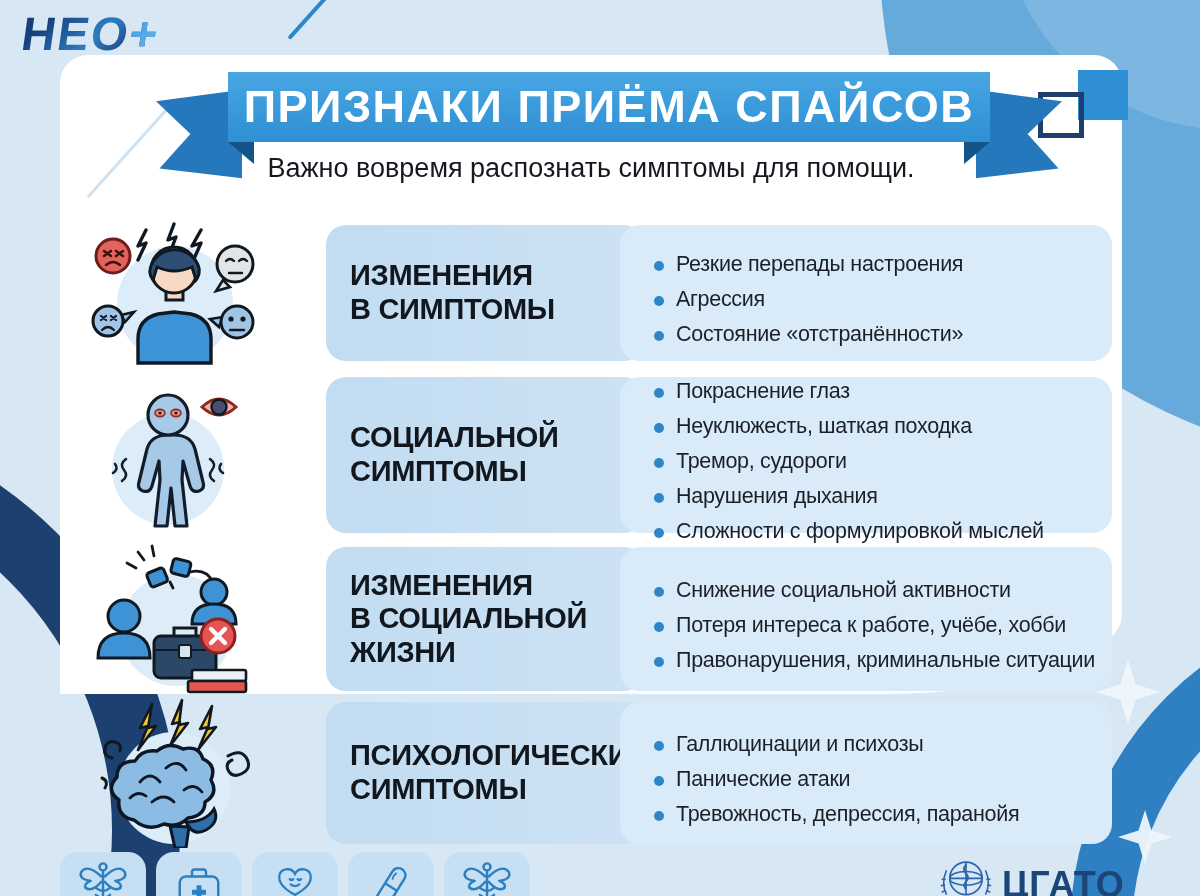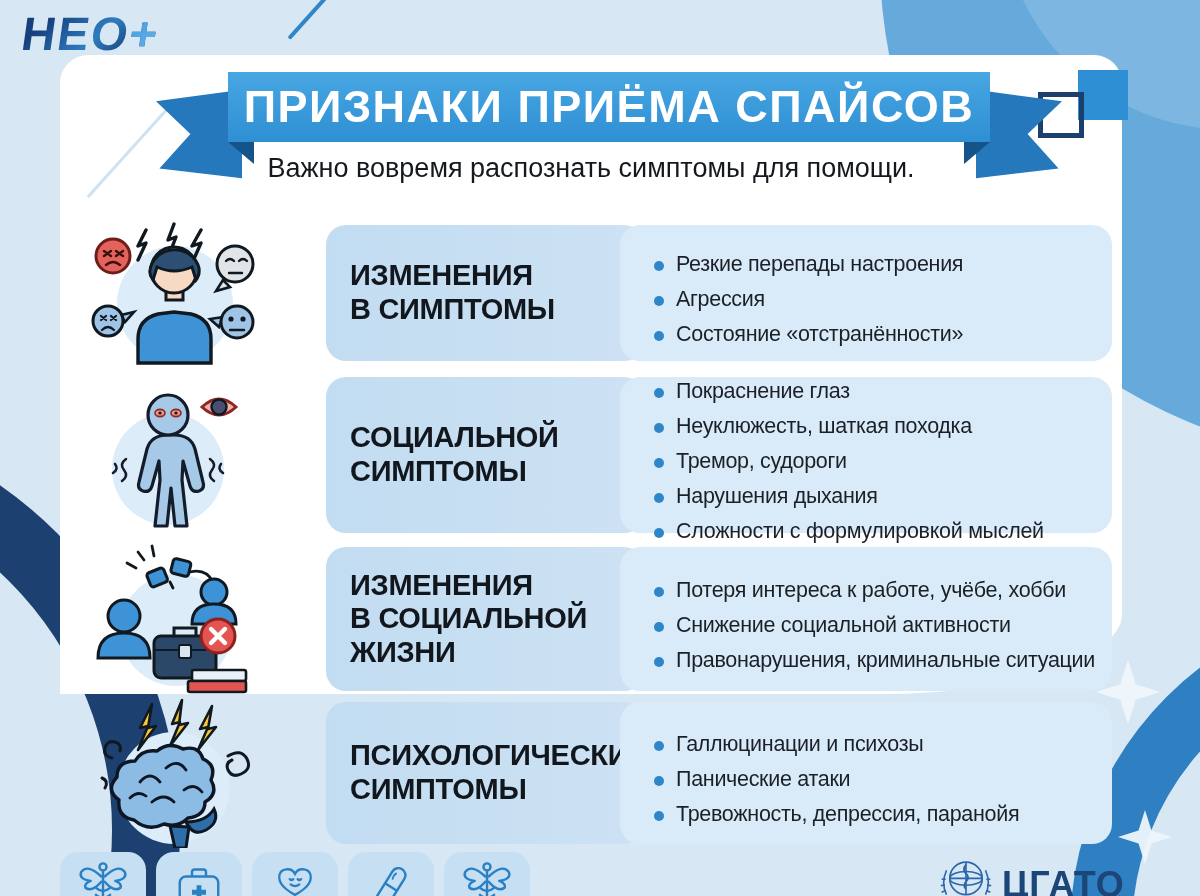--- a/index.html
+++ b/index.html
@@ -253,22 +253,22 @@
           <rect x="106" y="126" width="54" height="11" rx="2" fill="#e9f1f8"></rect>
           <rect x="102" y="137" width="58" height="11" rx="2" fill="#e25550"></rect>
         </g>
       </svg>
       <div class="head-card">
         <div class="head-line">ИЗМЕНЕНИЯ</div>
         <div class="head-line">В СОЦИАЛЬНОЙ</div>
         <div class="head-line">ЖИЗНИ</div>
       </div>
       <div class="list-panel">
+        <div class="bullet">Снижение социальной активности</div>
         <div class="bullet">Потеря интереса к работе, учёбе, хобби</div>
-        <div class="bullet">Снижение социальной активности</div>
         <div class="bullet">Правонарушения, криминальные ситуации</div>
       </div>
     </div>
 
     <div class="row row4">
       <svg class="sec-icon" width="176" height="150" viewBox="0 0 176 150">
         <circle cx="88" cy="90" r="56" fill="#dcecf9"></circle>
         <g fill="#f7c832" stroke="#101820" stroke-width="2.6" stroke-linejoin="round">
           <path d="M66 6 L54 30 L62 28 L52 52 L70 28 L62 30 Z"></path>
           <path d="M96 2 L86 26 L94 24 L84 48 L102 25 L93 27 Z"></path>

